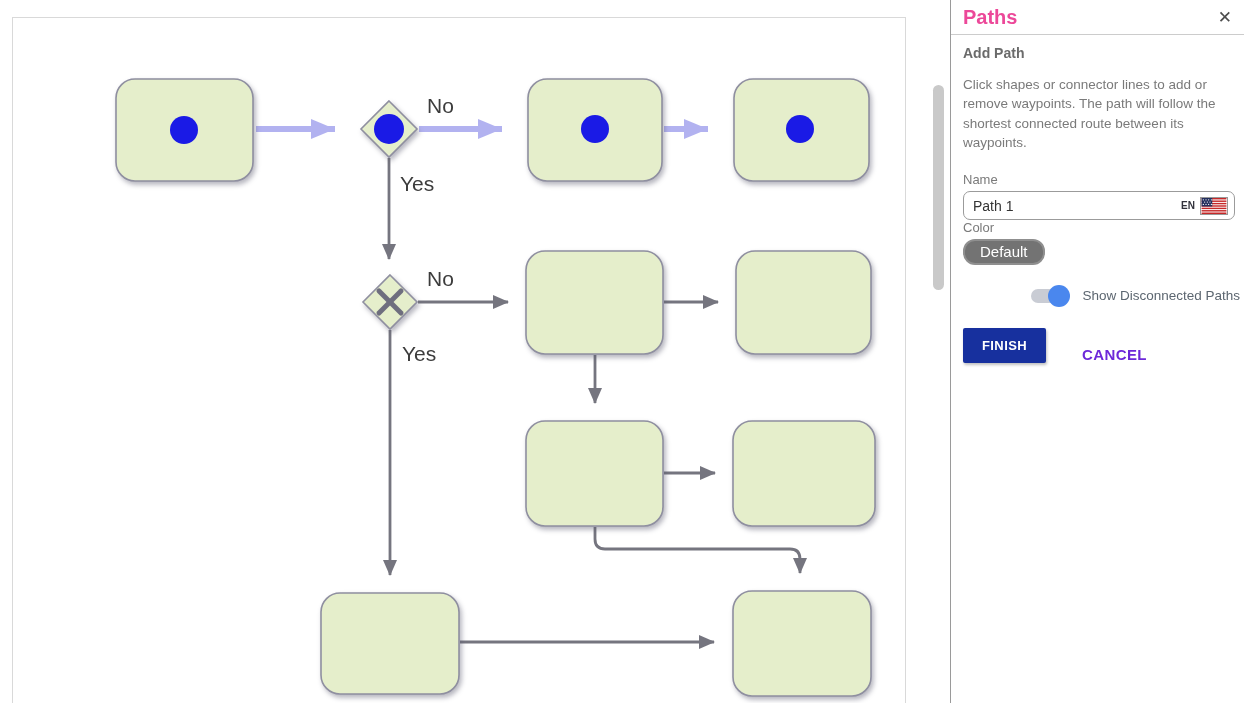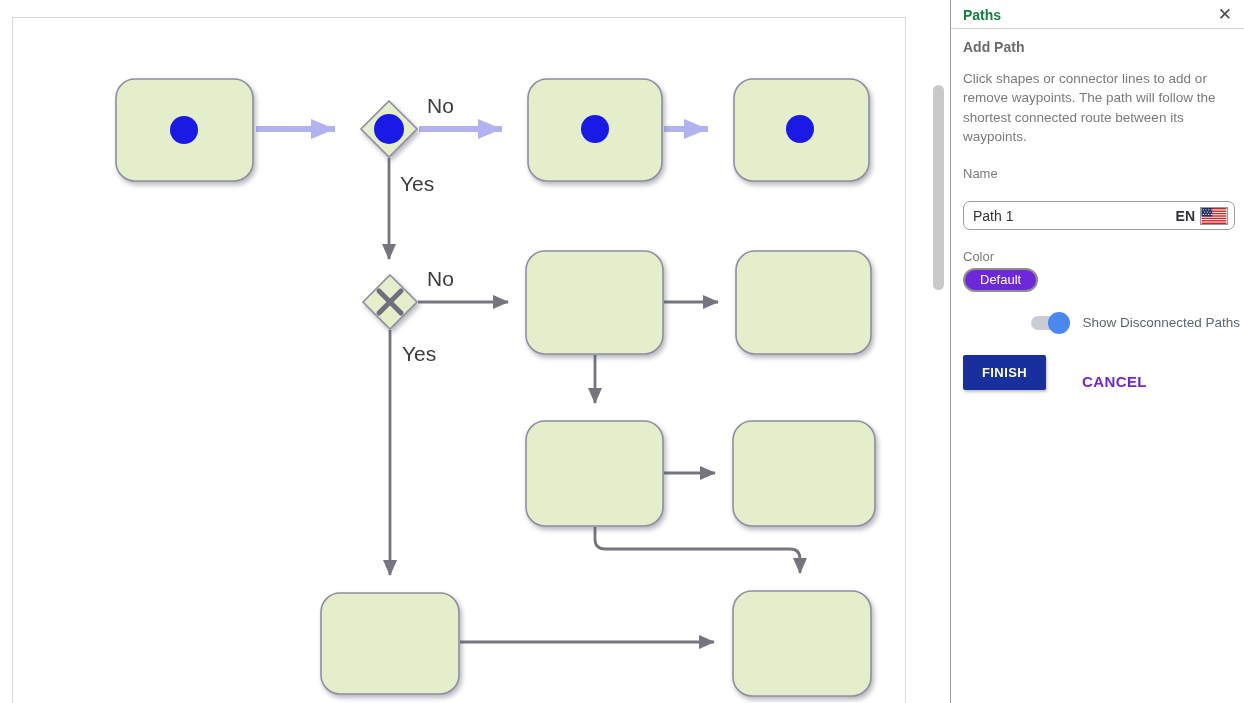--- a/index.html
+++ b/index.html
@@ -14,39 +14,39 @@
   svg text.edge-label { font-family:"Liberation Sans",sans-serif; font-size:21px; fill:#3c3c3c; }
   .shape { filter: drop-shadow(2.5px 3px 2.5px rgba(90,90,110,0.45)); }
   .vscroll { position:absolute; left:933px; top:85px; width:11px; height:205px;
              background:#c9c9c9; border-radius:6px; }
 
   
   .panel { position:absolute; left:950px; top:0; width:294px; height:703px;
            background:#fff; border-left:1px solid #9a9a9a; }
   .panel-header { display:flex; align-items:center; justify-content:space-between;
                   padding:6px 12px 5px 12px; border-bottom:1px solid #ccc; }
-  .panel-title { font-size:14px; font-weight:bold; color:#15803d; }
+  .panel-title { font-size:20px; font-weight:bold; color:#ec4899; }
   .close-x { font-size:17px; color:#4d4d4d; cursor:pointer; line-height:1; }
   .panel-body { padding:10px 4px 0 12px; }
   .section-title { font-size:14px; font-weight:bold; color:#6b6b6b; }
   .desc { margin-top:14px; width:272px; font-size:13.5px; line-height:1.43; color:#7a7a7a; }
 
   .field-label { margin-top:20px; font-size:13px; color:#7a7a7a; }
-  .name-wrap { position:relative; margin-top:20px; width:272px; }
+  .name-wrap { position:relative; margin-top:4px; width:272px; }
   .name-input { width:272px; height:29px; border:1px solid #9b9b9b; border-radius:7px;
                 padding:0 64px 0 9px; font-size:14px; color:#333;
                 font-family:"Liberation Sans",sans-serif; outline:none; background:#fff; }
   .lang-box { position:absolute; right:7px; top:0; height:29px; display:flex;
               align-items:center; gap:5px; }
-  .lang-code { font-size:14px; font-weight:bold; color:#32323c; }
+  .lang-code { font-size:10px; font-weight:bold; color:#32323c; }
   .flag { display:block; border:1px solid #999; }
 
-  .color-label { margin-top:19px; font-size:13px; color:#7a7a7a; }
-  .color-pill { display:inline-block; margin-top:4px; background:#6d28d9; color:#fff;
-                font-size:13px; padding:2px 15px 3px 15px; border:2px solid #8f8f8f;
+  .color-label { font-size:13px; color:#7a7a7a; }
+  .color-pill { display:inline-block; margin-top:4px; background:#737373; color:#fff;
+                font-size:15px; padding:2px 15px 3px 15px; border:2px solid #8f8f8f;
                 border-radius:12px; }
 
   .toggle-row { margin-top:23px; display:flex; align-items:center; padding-left:7px;justify-content:flex-end; }
   .toggle { position:relative; width:36px; height:14px; background:#c9ccd4;
             border-radius:7px; cursor:pointer; }
   .toggle-knob { position:absolute; right:-3px; top:-4px; width:22px; height:22px;
                  border-radius:50%; background:#4a87ee; }
   .toggle-label { margin-left:15px; font-size:13.5px; color:#5c6670; }
 
   .btn-row { margin-top:25px; display:flex; align-items:flex-end; }

